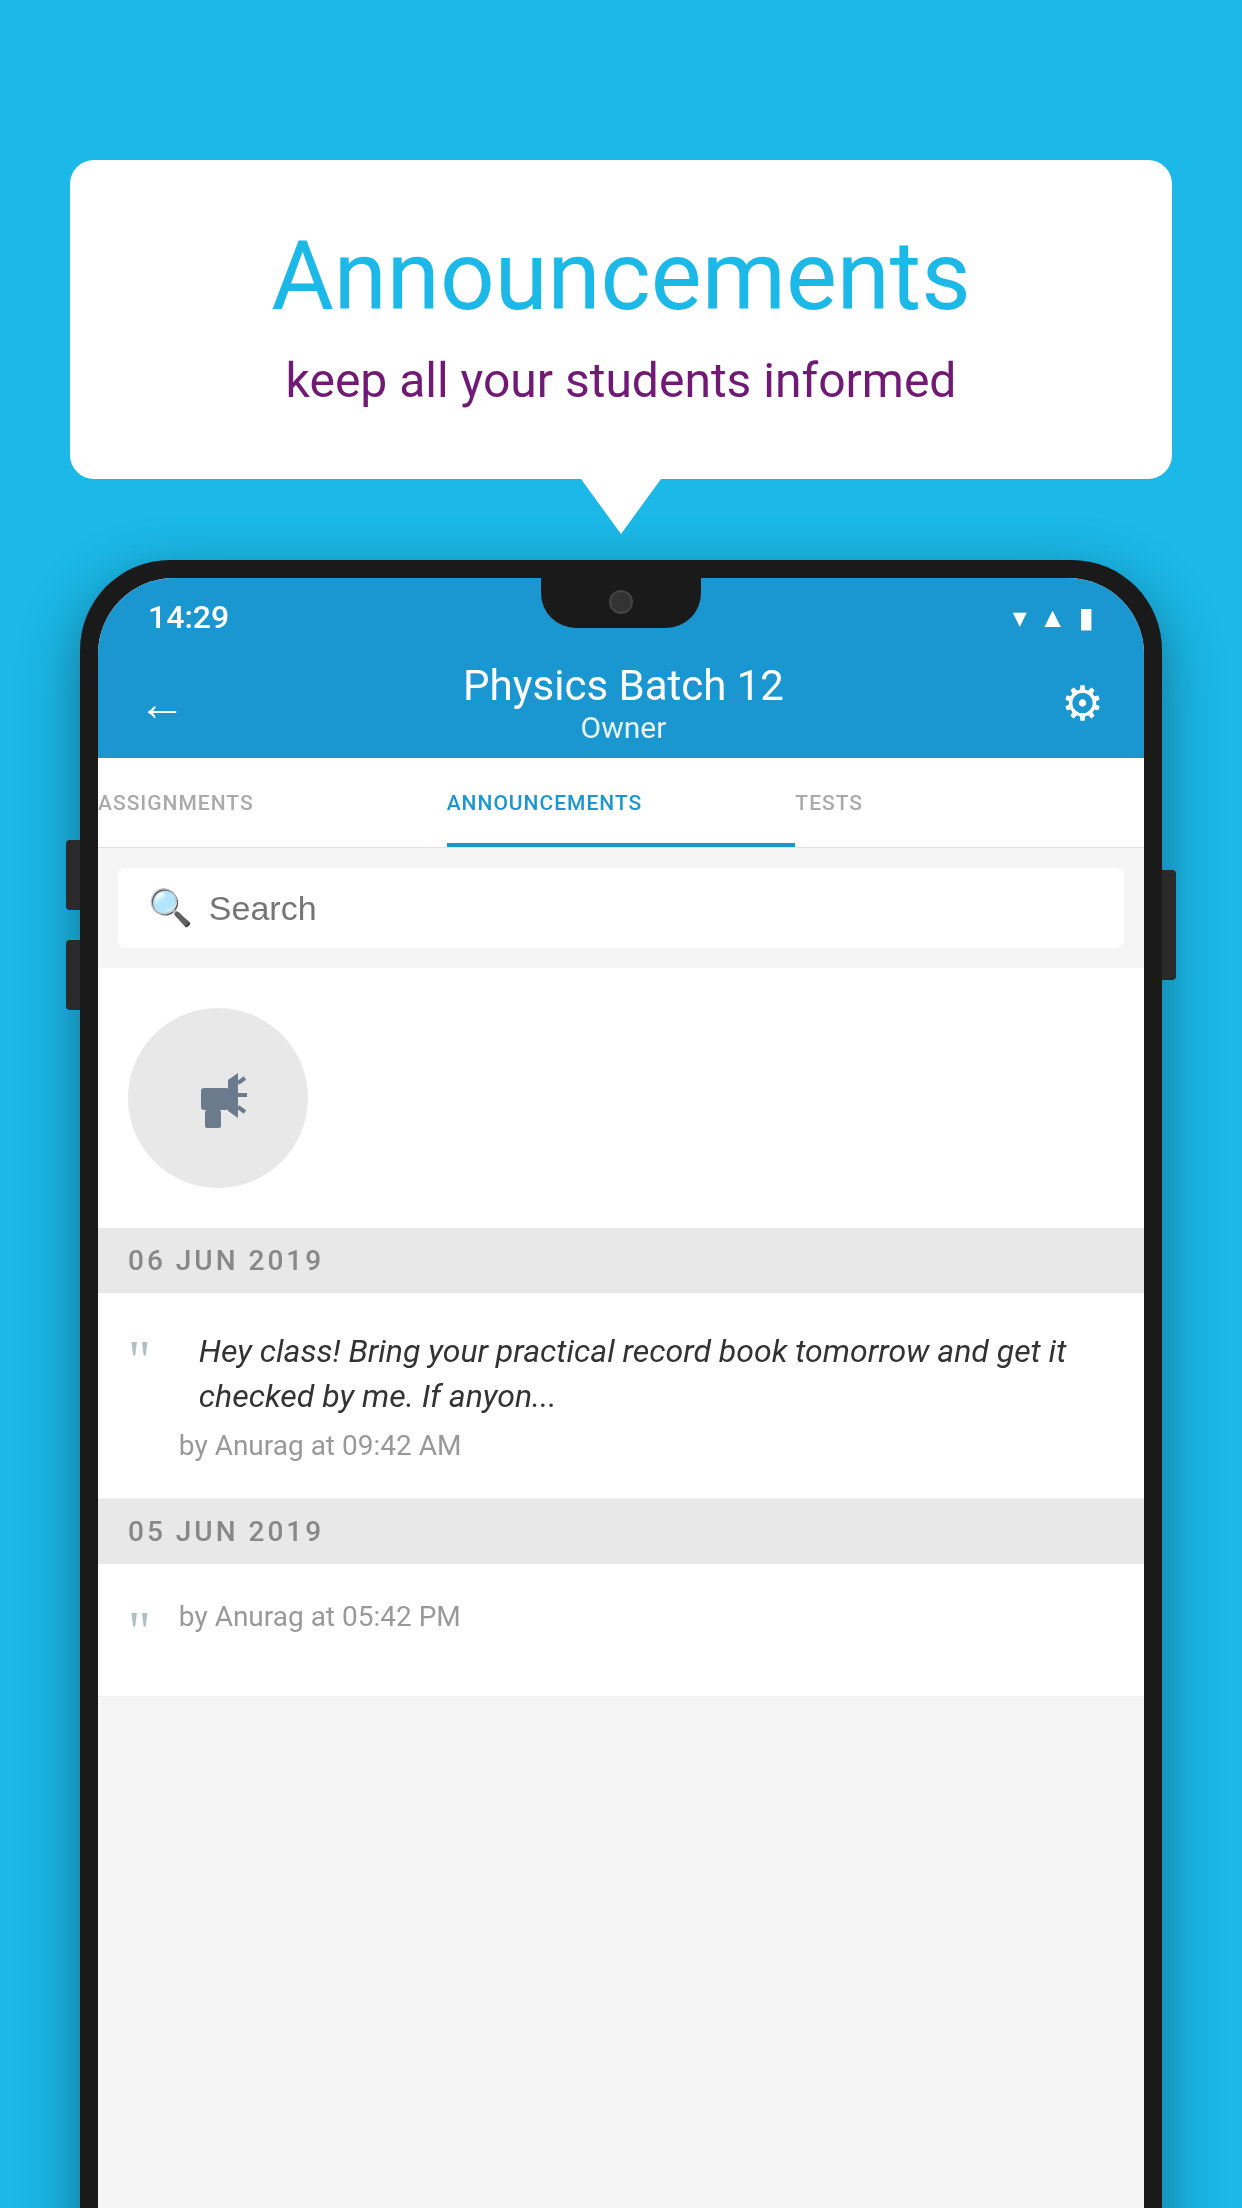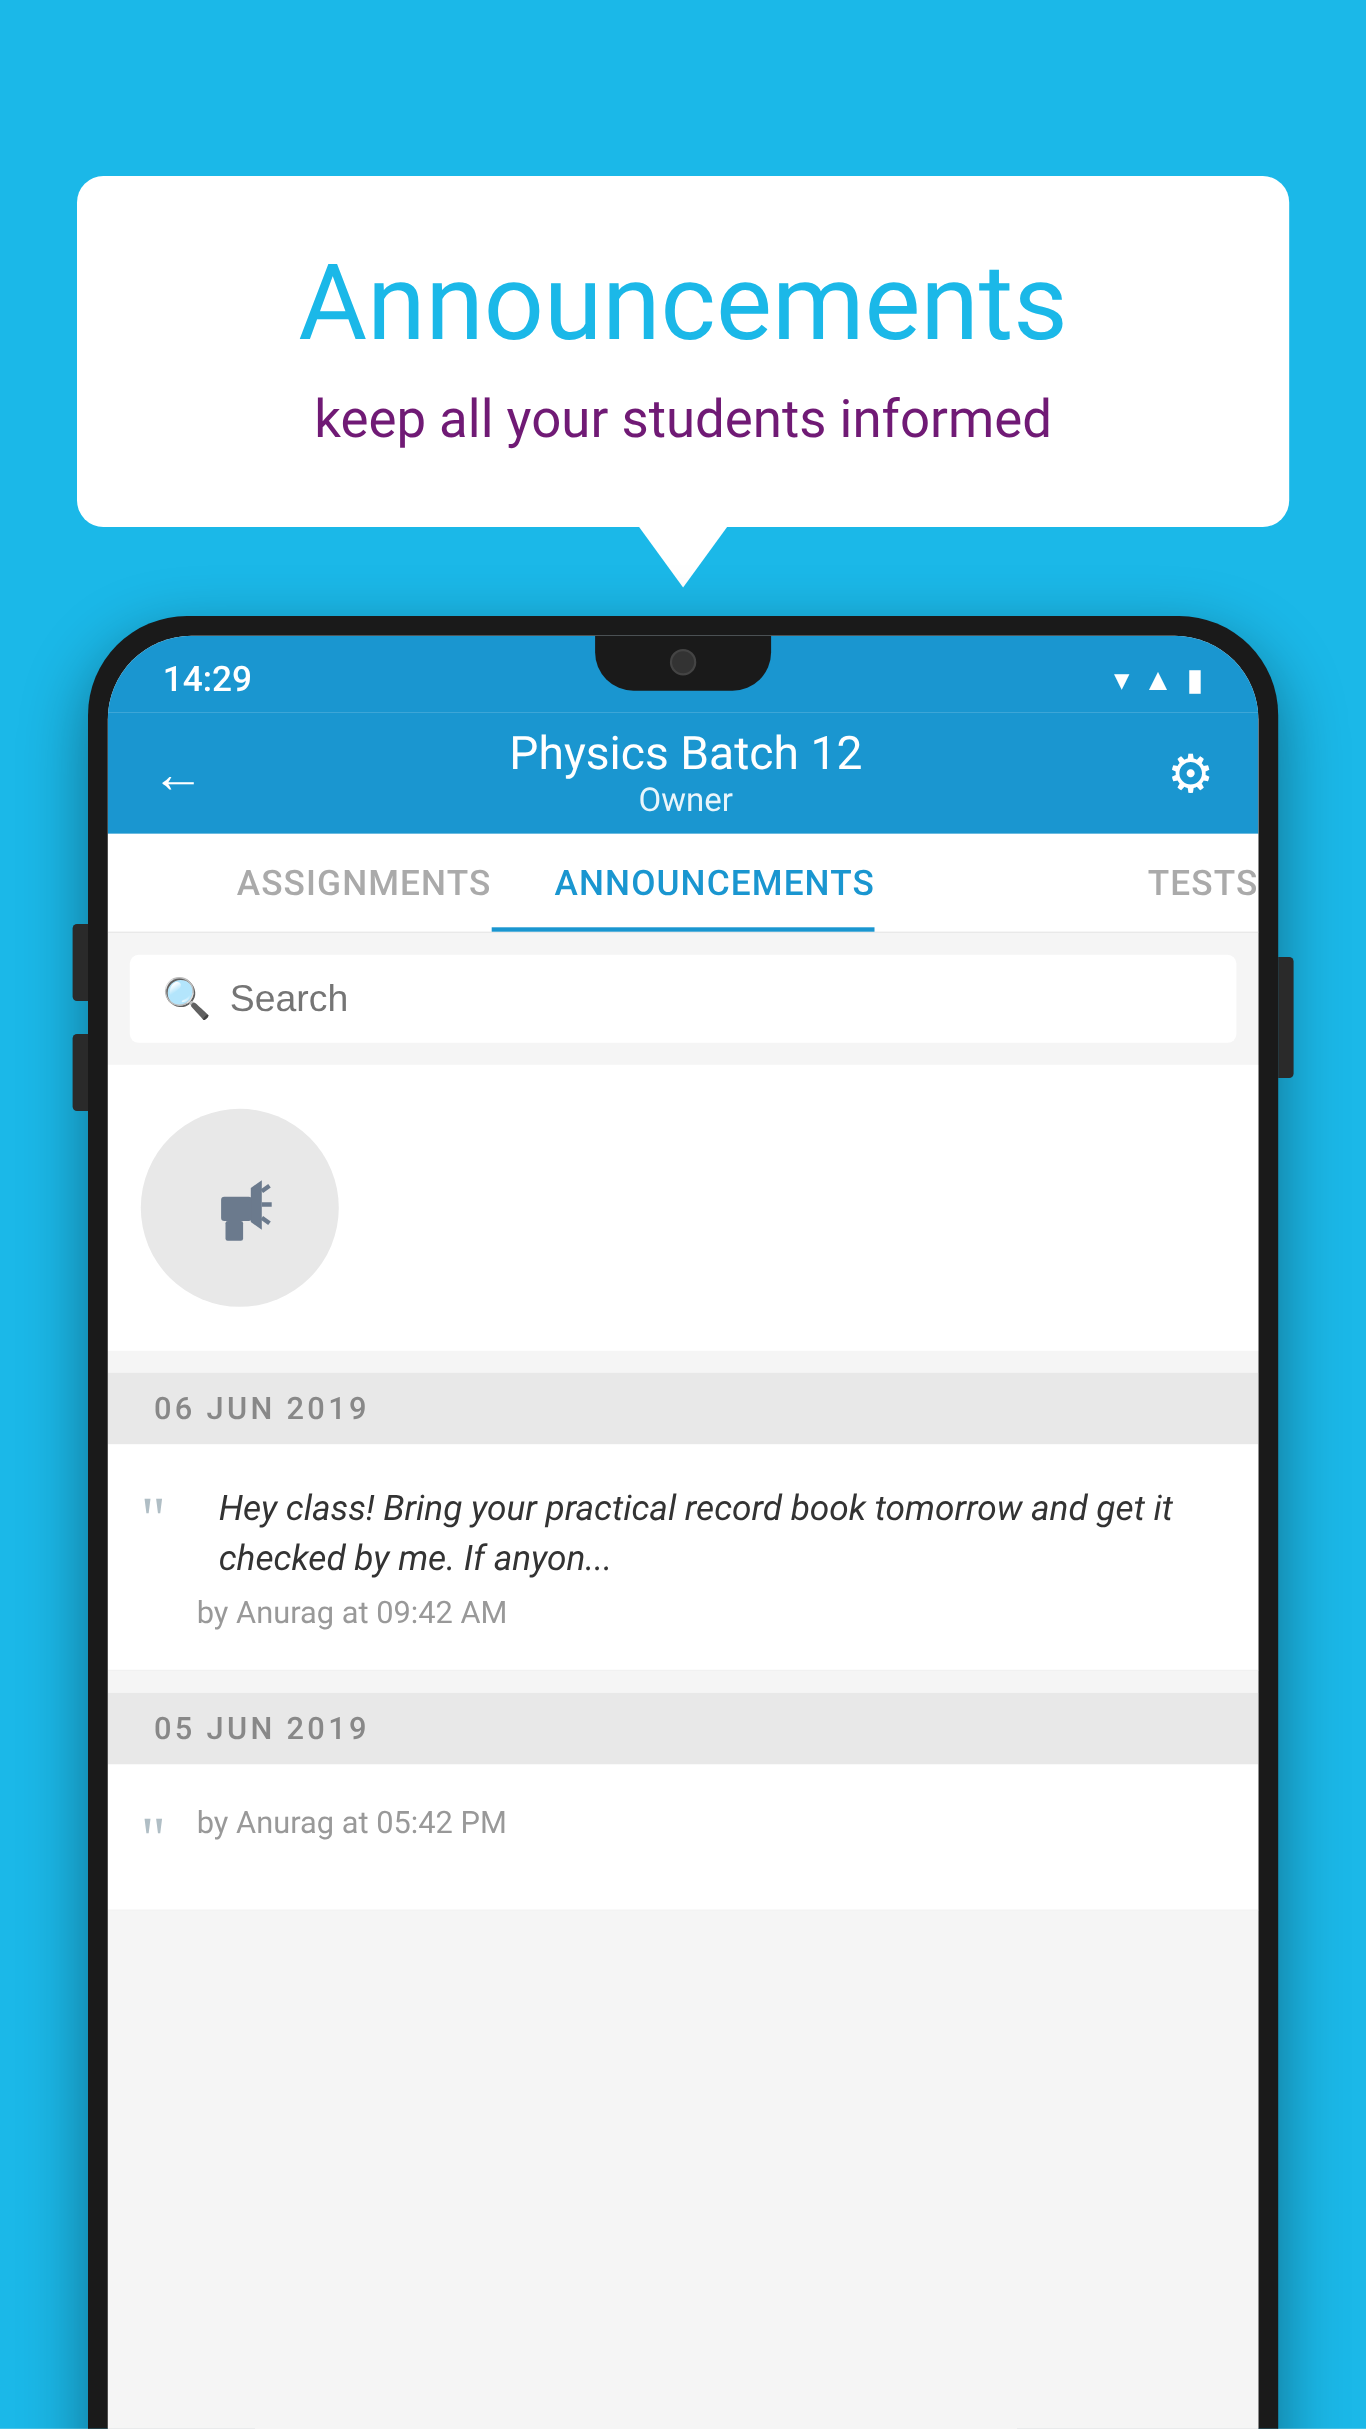--- a/index.html
+++ b/index.html
@@ -177,22 +177,22 @@
       height: 90px;
       display: flex;
       align-items: stretch;
       border-bottom: 1px solid #e0e0e0;
     }
 
     .tab-item {
       flex: 1;
       display: flex;
       align-items: center;
-      justify-content: flex-end;
-      font-size: 32px;
+      justify-content: flex-start;
+      font-size: 21px;
       font-weight: 500;
       color: #aaa;
       cursor: pointer;
       position: relative;
       letter-spacing: 1px;
     }
 
     .tab-item.active {
       color: #1a96d0;
     }
@@ -279,26 +279,25 @@
       border-radius: 8px;
       padding: 22px 36px;
       font-size: 32px;
       cursor: pointer;
       font-weight: 500;
     }
 
     
     .date-divider {
       background: #e8e8e8;
-      padding: 16px 42px;
+      padding: 16px 30px;
       font-size: 28px;
       color: #888;
       letter-spacing: 3px;
       font-weight: 500;
-      margin-top: 20px;
     }
 
     
     .announcement-item {
       background: white;
       padding: 36px 30px;
       display: flex;
       align-items: flex-start;
       gap: 28px;
       border-bottom: 1px solid #f0f0f0;

